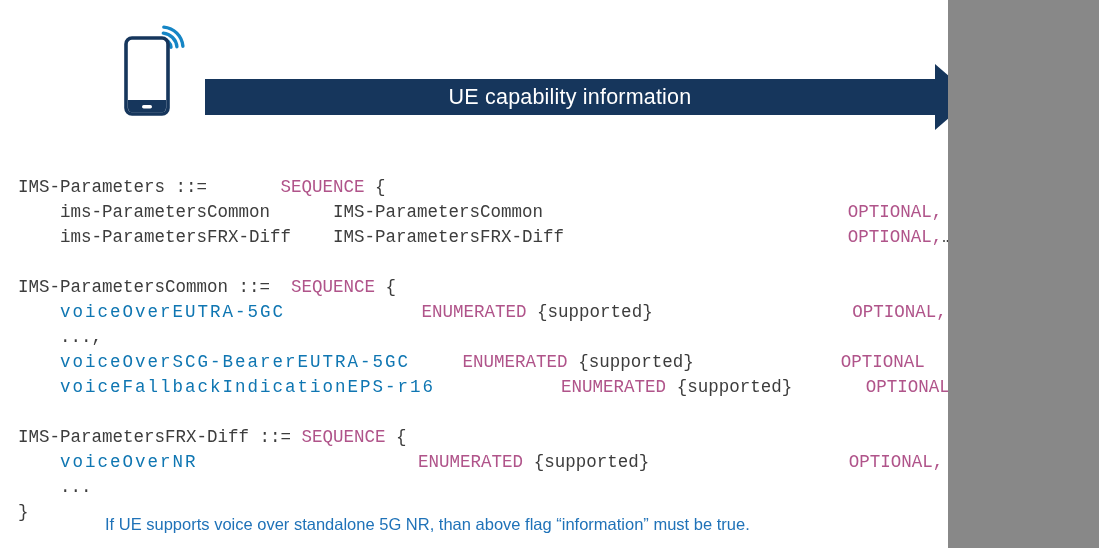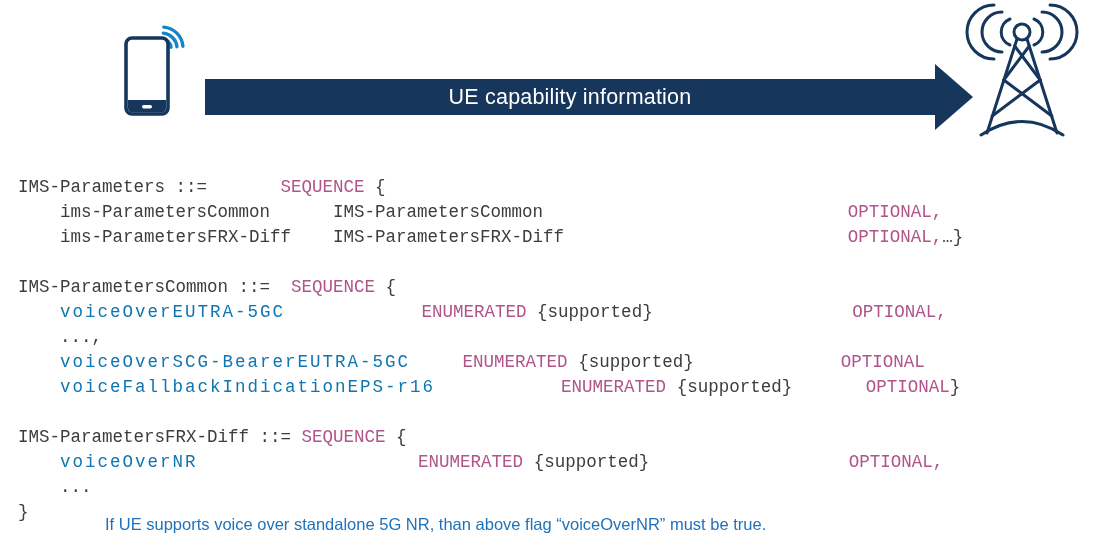--- a/index.html
+++ b/index.html
@@ -6,21 +6,21 @@
     --navy:#16365c;
     --wave:#1585c5;
     --plain:#3d3d3d;
     --keyword:#b0548a;
     --ident:#0f76b2;
     --caption:#1f72b8;
     --bg:#ffffff;
   }
   html,body{margin:0;padding:0;background:#888;}
   #stage{
-    position:relative;width:1099px;height:548px;background:var(--bg);
+    position:relative;width:948px;height:548px;background:var(--bg);
     overflow:hidden;font-family:"Liberation Sans",sans-serif;
   }
   .abs{position:absolute;}
   
   #arrow-svg{left:205px;top:62px;width:770px;height:72px;}
   #arrow-label{
     left:205px;top:79px;width:730px;height:36px;
     display:flex;align-items:center;justify-content:center;
     color:#ffffff;font-size:21.5px;letter-spacing:.2px;
   }
@@ -83,15 +83,15 @@
       <path d="M 31 3 A 25 25 0 0 0 31 57"></path>
 
       <path d="M 71 17 A 14 14 0 0 1 71 43"></path>
       <path d="M 79 10 A 19 19 0 0 1 79 50"></path>
       <path d="M 87 3 A 25 25 0 0 1 87 57"></path>
     </g>
   </svg>
 
   <pre id="code-block" class="abs"><div class="line"><span class="p">IMS-Parameters ::=</span><span class="p">       </span><span class="k">SEQUENCE</span><span class="p"> {</span></div><div class="line"><span class="p">    ims-ParametersCommon      IMS-ParametersCommon</span><span class="p">                             </span><span class="k">OPTIONAL,</span></div><div class="line"><span class="p">    ims-ParametersFRX-Diff    IMS-ParametersFRX-Diff</span><span class="p">                           </span><span class="k">OPTIONAL,</span><span class="p">…}</span></div><div class="line">&nbsp;</div><div class="line"><span class="p">IMS-ParametersCommon ::=  </span><span class="k">SEQUENCE</span><span class="p"> {</span></div><div class="line"><span class="p">    </span><span class="b">voiceOverEUTRA-5GC</span><span class="p">             </span><span class="k">ENUMERATED</span><span class="p"> {supported}</span><span class="p">                   </span><span class="k">OPTIONAL,</span></div><div class="line"><span class="p">    ...,</span></div><div class="line"><span class="p">    </span><span class="b">voiceOverSCG-BearerEUTRA-5GC</span><span class="p">     </span><span class="k">ENUMERATED</span><span class="p"> {supported}</span><span class="p">              </span><span class="k">OPTIONAL</span></div><div class="line"><span class="p">    </span><span class="b">voiceFallbackIndicationEPS-r16</span><span class="p">            </span><span class="k">ENUMERATED</span><span class="p"> {supported}</span><span class="p">       </span><span class="k">OPTIONAL</span><span class="p">}</span></div><div class="line">&nbsp;</div><div class="line"><span class="p">IMS-ParametersFRX-Diff ::= </span><span class="k">SEQUENCE</span><span class="p"> {</span></div><div class="line"><span class="p">    </span><span class="b">voiceOverNR</span><span class="p">                     </span><span class="k">ENUMERATED</span><span class="p"> {supported}</span><span class="p">                   </span><span class="k">OPTIONAL,</span></div><div class="line"><span class="p">    ...</span></div><div class="line"><span class="p">}</span></div></pre>
 
-  <div id="caption" class="abs">If UE supports voice over standalone 5G NR, than above flag “voiceOverNR” must be true.</div>
+  <div id="caption" class="abs">If UE supports voice over standalone 5G NR, than above flag “information” must be true.</div>
 
 </div>
 
 </body></html>

